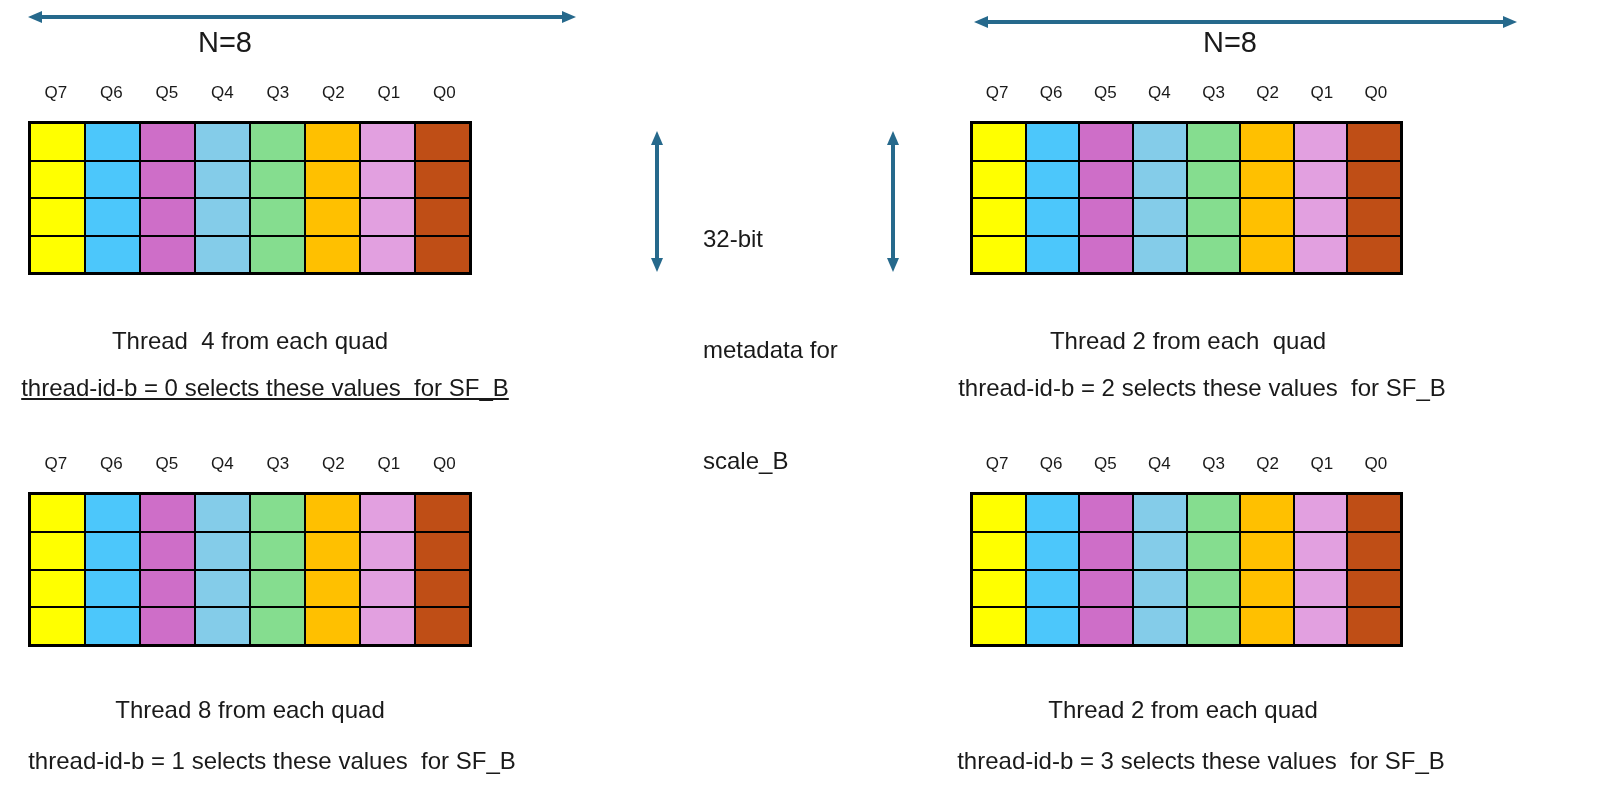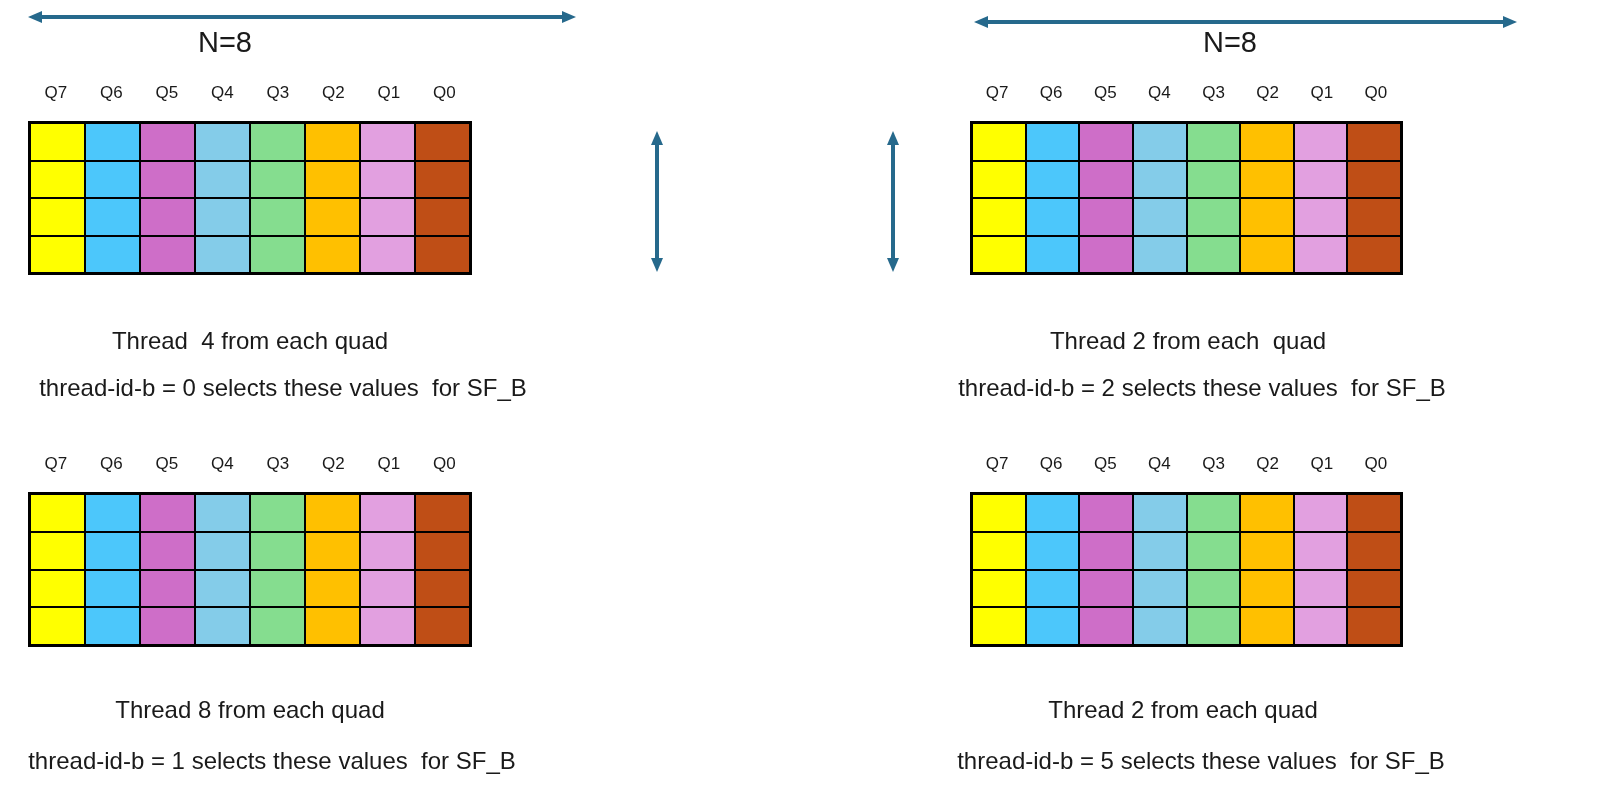--- a/index.html
+++ b/index.html
@@ -105,29 +105,34 @@
         <div class="cell" style="background: rgb(255, 255, 0);"></div>
         <div class="cell" style="background: rgb(76, 199, 251);"></div>
         <div class="cell" style="background: rgb(206, 110, 200);"></div>
         <div class="cell" style="background: rgb(132, 204, 233);"></div>
         <div class="cell" style="background: rgb(133, 221, 143);"></div>
         <div class="cell" style="background: rgb(255, 192, 0);"></div>
         <div class="cell" style="background: rgb(226, 160, 224);"></div>
         <div class="cell" style="background: rgb(191, 78, 22);"></div>
       </div>
     <div class="abs cap" style="left:0px; top:325px; width:500px;">Thread  4 from each quad</div>
-    <div class="abs cap" style="left:33px; top:372px; width:500px;">thread-id-b = 0 selects these values  for SF_B</div>
+    <div class="abs cap" style="left:15px; top:372px; width:500px;text-decoration:underline;">thread-id-b = 0 selects these values  for SF_B</div>
   </div>
 
   
   <svg class="abs v-arrow" style="left:649px; top:130px;" width="16" height="143" viewBox="0 0 16 143">
     <line x1="8" y1="13" x2="8" y2="130"></line>
     <polygon points="8,1 2,15 14,15"></polygon>
     <polygon points="8,142 2,128 14,128"></polygon>
   </svg>
+  <div class="abs note" style="left:703px; top:146px;">
+    <div>32-bit</div>
+    <div>metadata for</div>
+    <div>scale_B</div>
+  </div>
   <svg class="abs v-arrow" style="left:885px; top:130px;" width="16" height="143" viewBox="0 0 16 143">
     <line x1="8" y1="13" x2="8" y2="130"></line>
     <polygon points="8,1 2,15 14,15"></polygon>
     <polygon points="8,142 2,128 14,128"></polygon>
   </svg>
 
   
   <div class="panel">
     <svg class="abs h-arrow" style="left:973px; top:14px;" width="545" height="16" viewBox="0 0 545 16">
       <line x1="13" y1="8" x2="532" y2="8"></line>
@@ -273,16 +278,16 @@
         <div class="cell" style="background: rgb(255, 255, 0);"></div>
         <div class="cell" style="background: rgb(76, 199, 251);"></div>
         <div class="cell" style="background: rgb(206, 110, 200);"></div>
         <div class="cell" style="background: rgb(132, 204, 233);"></div>
         <div class="cell" style="background: rgb(133, 221, 143);"></div>
         <div class="cell" style="background: rgb(255, 192, 0);"></div>
         <div class="cell" style="background: rgb(226, 160, 224);"></div>
         <div class="cell" style="background: rgb(191, 78, 22);"></div>
       </div>
     <div class="abs cap" style="left:933px; top:694px; width:500px;">Thread 2 from each quad</div>
-    <div class="abs cap" style="left:951px; top:745px; width:500px;">thread-id-b = 5 selects these values  for SF_B</div>
+    <div class="abs cap" style="left:951px; top:745px; width:500px;">thread-id-b = 3 selects these values  for SF_B</div>
   </div>
 
 </div>
 
 </body></html>

